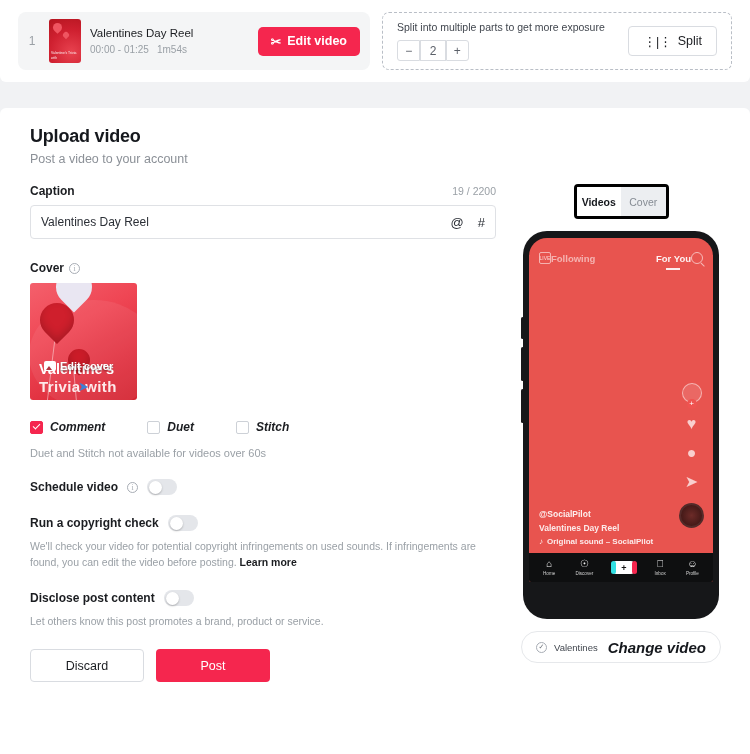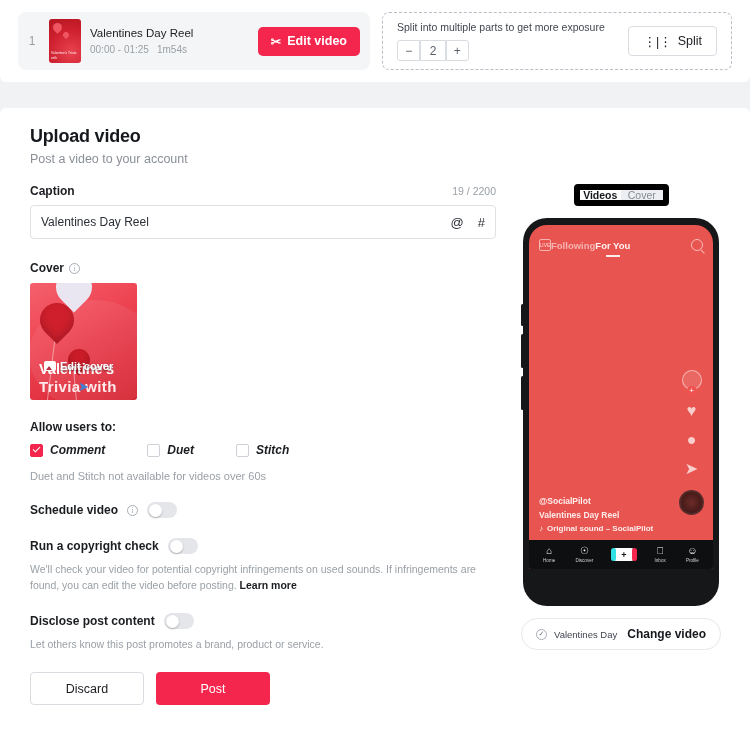--- a/index.html
+++ b/index.html
@@ -154,21 +154,21 @@
     font-size: 12.5px; color: #1b1d21; cursor: pointer; font-family: "Liberation Sans", sans-serif;
   }
   .btn-post {
     width: 114px; height: 33px; border: none; background: #f5264e; border-radius: 4px;
     font-size: 12.5px; color: #fff; cursor: pointer; font-family: "Liberation Sans", sans-serif;
   }
 
   
   .preview { position: absolute; top: 76px; left: 516px; width: 210px; }
   .seg {
-    margin: 0 auto; width: 95px; height: 22px; border: 6px solid #000000; border-radius: 4px;
+    margin: 0 auto; width: 95px; height: 35px; border: 3px solid #000000; border-radius: 4px;
     display: flex; overflow: hidden; background: #fff;
   }
   .seg > div { flex: 1; display: flex; align-items: center; justify-content: center;
     font-size: 10.5px; cursor: pointer; }
   .seg .on { background: #fff; color: #15181d; font-weight: bold; }
   .seg .off { background: #eceef1; color: #868c94; }
 
   .phone {
     margin: 12px auto 0; width: 196px; height: 388px; background: #161719;
     border-radius: 24px; padding: 7px 6px; position: relative;
@@ -177,21 +177,21 @@
   .ps1 { top: 86px; height: 22px; }
   .ps2 { top: 116px; height: 34px; }
   .ps3 { top: 158px; height: 34px; }
   .screen {
     width: 100%; height: 344px; border-radius: 18px 18px 2px 2px; background: #e8544f;
     position: relative; overflow: hidden;
   }
   .ph-top { display: flex; align-items: center; padding: 14px 10px 0; gap: 0; }
   .ph-live { width: 12px; height: 12px; border: 1.3px solid rgba(255,255,255,.55); border-radius: 2px;
     font-size: 5px; color: rgba(255,255,255,.75); display:flex; align-items:center; justify-content:center; }
-  .ph-tabs { flex: 1; display: flex; justify-content: flex-start; }
+  .ph-tabs { flex: 1; display: flex; justify-content: space-between; gap: 14px; }
   .ph-tab { font-size: 9.5px; font-weight: bold; color: rgba(255,255,255,.55); position: relative; cursor: pointer; }
   .ph-tab.act { color: rgba(255,255,255,.92); }
   .ph-tab.act::after { content: ""; position: absolute; left: 50%; transform: translateX(-50%);
     bottom: -6px; width: 14px; height: 1.6px; background: rgba(255,255,255,.9); }
   .ph-search { width: 12px; height: 12px; border: 1.4px solid rgba(255,255,255,.6); border-radius: 50%; position: relative; }
   .ph-search::after { content: ""; position: absolute; right: -3px; bottom: -2px; width: 5px; height: 1.4px;
     background: rgba(255,255,255,.6); transform: rotate(45deg); }
 
   .rail { position: absolute; right: 9px; bottom: 54px; display: flex; flex-direction: column;
     align-items: center; gap: 13px; }
@@ -221,21 +221,21 @@
   .nav-plus::before { left: -2.5px; background: #31e0e3; }
   .nav-plus::after { right: -2.5px; background: #f5264e; }
 
   .chg-bar {
     margin: 12px auto 0; width: 200px; height: 32px; background: #fff; border: 1px solid #e6e8eb;
     border-radius: 16px; display: flex; align-items: center; padding: 0 14px; gap: 7px;
   }
   .chk-circ { width: 11px; height: 11px; border-radius: 50%; border: 1px solid #a8adb5; color: #6c727a;
     font-size: 7px; display: flex; align-items: center; justify-content: center; }
   .chg-name { font-size: 9.5px; color: #41464e; flex: 1; white-space: nowrap; overflow: hidden; }
-  .chg-act { font-size: 12px; font-weight: bold; color: #15181d; cursor: pointer; }
+  .chg-act { font-size: 15px; font-weight: bold; color: #15181d; cursor: pointer; font-style: italic; }
 </style>
 </head>
 <body>
 
 <div class="page">
 
   <div class="topbar">
 
     <div class="clip-card">
       <div class="clip-index">1</div>
@@ -308,21 +308,20 @@
           <div class="cv-plane">➤</div>
           <div class="edit-cover">
             <span class="ec-img"></span>
             <span>Edit cover</span>
           </div>
         </div>
       </div>
 
 
       <div class="sec">
-        <div class="lbl">Allow users to:</div>
         <div class="checks">
           <div class="chk-item">
             <span class="chk on"></span>
             <span class="chk-lbl">Comment</span>
           </div>
           <div class="chk-gap"></div>
           <div class="chk-item">
             <span class="chk"></span>
             <span class="chk-lbl">Duet</span>
           </div>

